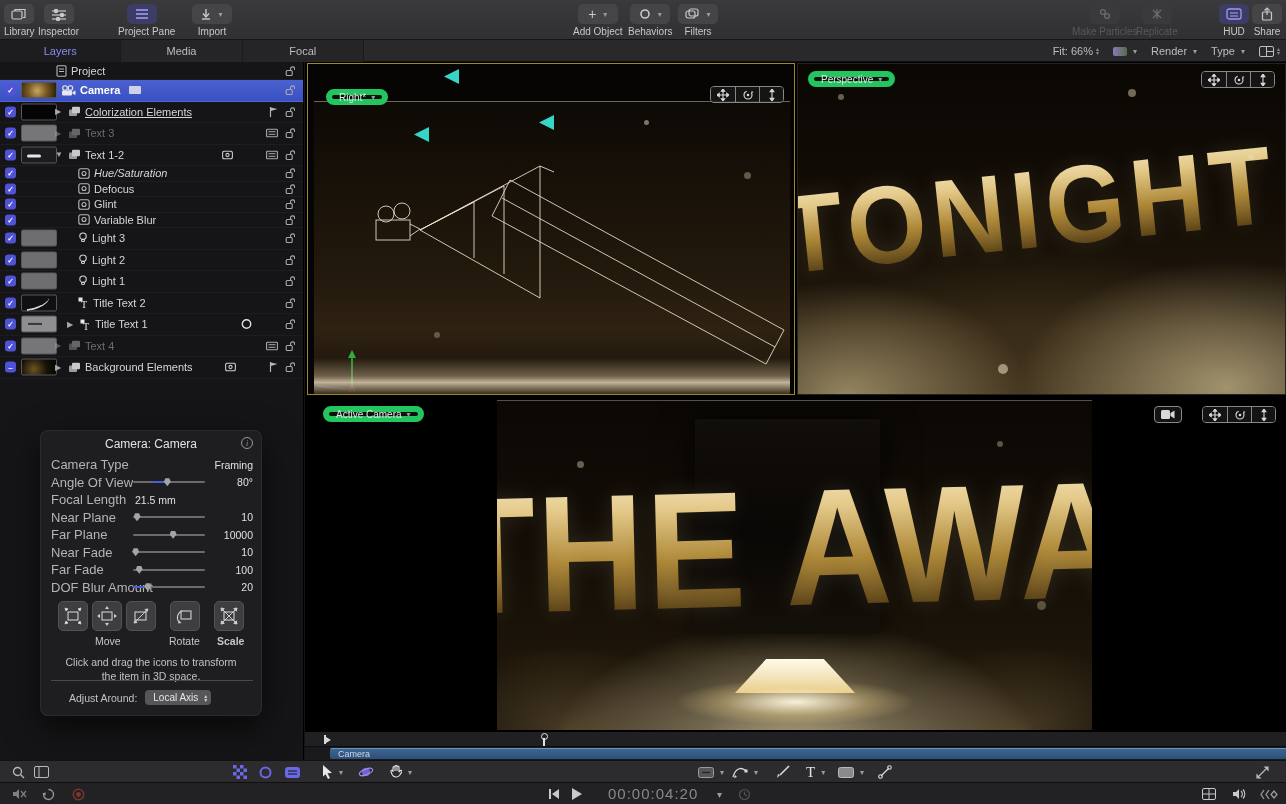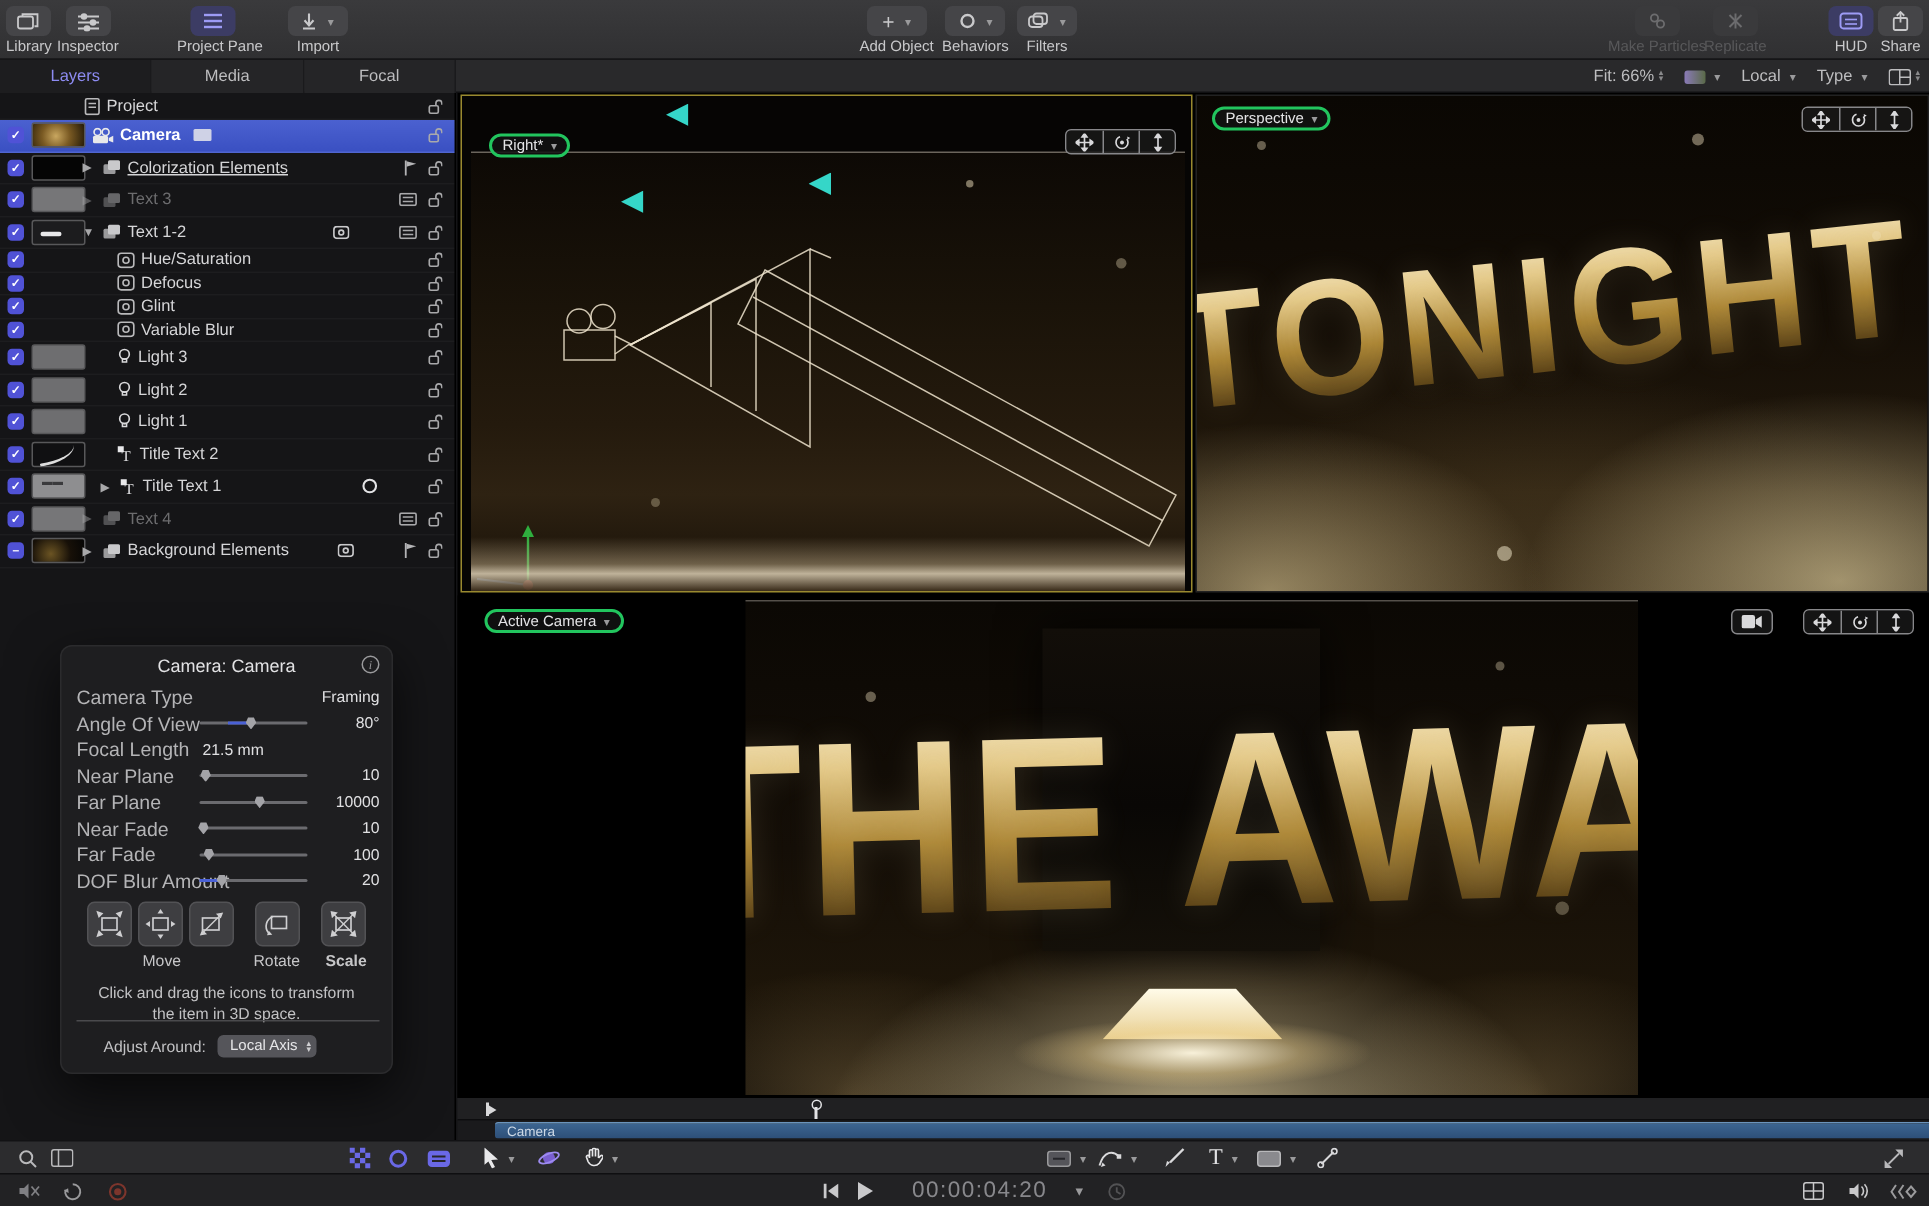--- a/index.html
+++ b/index.html
@@ -17,21 +17,21 @@
   .tbtn .chip.accent { background:#3c3c64; }
   .tbtn .lbl { margin-top:2px; font-size:10px; color:#c8c8ca; white-space:nowrap; }
   .tbtn.dim .chip { background:#3a3a3c; }
   .tbtn.dim .lbl { color:#58585a; }
   .tbtn.dim svg { opacity:.35; }
   .chev { font-size:8px; color:#9a9a9c; margin-left:3px; }
 
   
   #tabbar { position:absolute; left:0; top:40px; width:1286px; height:22px;
     background:#29292b; border-bottom:1px solid #101012; }
-  #tab-strip { position:absolute; left:0; top:0; width:304px; height:22px; display:flex; }
+  #tab-strip { position:absolute; left:0; top:0; width:364px; height:22px; display:flex; }
   .tab { flex:1; display:flex; align-items:center; justify-content:center;
     font-size:11px; color:#bdbdbf; border-right:1px solid #1a1a1c; background:#252527; }
   .tab.active { background:#1d1d1f; color:#8d8bf2; }
   #viewbar { position:absolute; right:6px; top:0; height:22px; display:flex;
     align-items:center; gap:14px; font-size:11px; color:#bdbdbf; }
   .vb-item { display:flex; align-items:center; gap:3px; }
   .stepper { display:inline-flex; flex-direction:column; line-height:4px; font-size:6px; color:#8a8a8c; }
 
   
   #layers-panel { position:absolute; left:0; top:62px; width:304px; height:698px;
@@ -97,21 +97,21 @@
     display:flex; align-items:center; padding:0 4px 0 8px; font-size:10px; color:#e6e6e8; gap:6px; }
   #adjust-popup .stepper { color:#cfcfd1; }
   #hud-divider { position:absolute; left:10px; bottom:34px; width:202px; height:1px; background:#4a4a4d; }
 
   
   #canvas { position:absolute; left:305px; top:62px; width:981px; height:670px; background:#000; }
   .vp { position:absolute; overflow:hidden; background:#060504; }
   #vp-left  { left:2px; top:1px; width:488px; height:332px; border:1px solid #99892f; }
   #vp-right { left:492px; top:1px; width:489px; height:332px; border:1px solid #222; }
   #vp-bottom { left:0; top:335px; width:981px; height:335px; background:#000; }
-  .pill { position:absolute; height:16px; border:2px solid #22c55e; border-radius:9px;
+  .pill { position:absolute; height:16px; border:6px solid #22c55e; border-radius:9px;
     background:rgba(18,18,18,0.85); color:#e4e4e6; font-size:10px; display:flex; align-items:center;
     padding:0 7px; gap:5px; z-index:30; white-space:nowrap; }
   .pill .chev { margin:0; }
   .vctrl { position:absolute; display:flex; border:1px solid #87878a; border-radius:4px;
     overflow:hidden; z-index:30; }
   .vctrl .seg { width:24px; height:15px; background:rgba(25,25,25,0.8); display:flex;
     align-items:center; justify-content:center; border-left:1px solid #87878a; }
   .vctrl .seg:first-child { border-left:none; }
   .cambtn { position:absolute; width:28px; height:17px; border:1px solid #87878a; border-radius:4px;
     background:rgba(25,25,25,0.8); display:flex; align-items:center; justify-content:center; z-index:30; }
@@ -348,21 +348,21 @@
         <span class="stepper">
             <span>▴</span>
             <span>▾</span>
           </span>
       </span>
       <span class="vb-item">
         <span style="display:inline-block;width:14px;height:9px;border-radius:2px;background:linear-gradient(90deg,#8a7ab8,#5a6a48);"></span>
         <span class="chev">▾</span>
       </span>
       <span class="vb-item">
-        <span>Local</span>
+        <span>Render</span>
         <span class="chev">▾</span>
       </span>
       <span class="vb-item">
         <span>Type</span>
         <span class="chev">▾</span>
       </span>
       <span class="vb-item">
         <span>
           <svg width="15" height="11" viewBox="0 0 15 11">
               <rect x="0.5" y="0.5" width="14" height="10" rx="1.5" fill="none" stroke="#bdbdbf"></rect>
@@ -517,21 +517,21 @@
             <span>
               <svg width="10" height="11" viewBox="0 0 10 11">
                 <rect x="1.2" y="5" width="6" height="5" rx="1" stroke="#a9a9ab" stroke-width="1.1" fill="none"></rect>
                 <path d="M5.6 5 V3.4 a2 2 0 0 1 4 0 V4.4" stroke="#a9a9ab" stroke-width="1.1" fill="none"></path>
               </svg>
             </span>
           </span>
         </div>
         <div class="lrow" style="height: 15.5px;">
           <span class="cb">✓</span>
-          <span class="lmain" style="left: 78px;">
+          <span class="lmain" style="left: 78px; font-style: italic;">
             <span class="licon">
               <svg width="12" height="11" viewBox="0 0 12 11">
                 <rect x="0.8" y="0.8" width="10.4" height="9.4" rx="2" stroke="#b9b9bb" stroke-width="1.1" fill="none"></rect>
                 <circle cx="6" cy="5.5" r="2" stroke="#b9b9bb" stroke-width="1.1" fill="none"></circle>
               </svg>
             </span>
             <span class="llabel">Hue/Saturation</span>
           </span>
           <span class="badges">
             <span>

